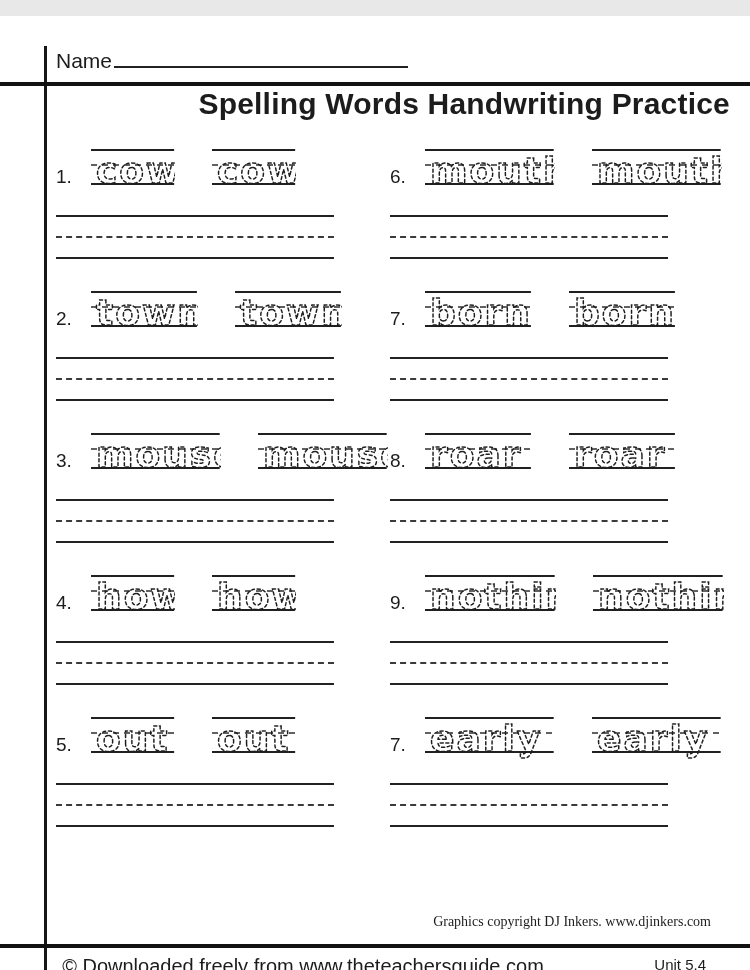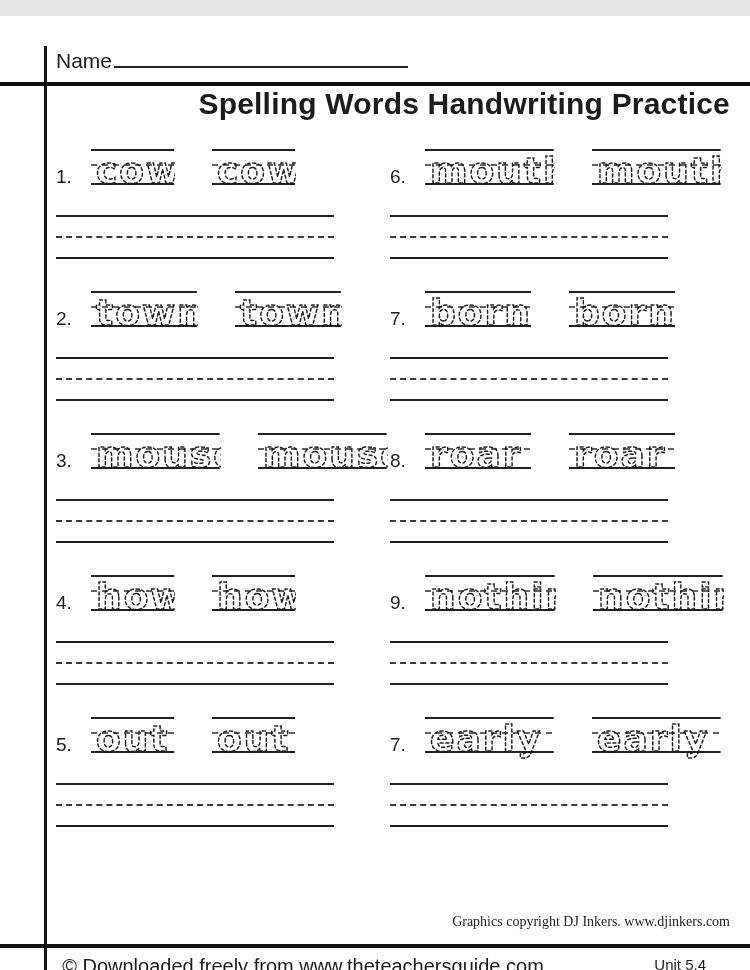--- a/index.html
+++ b/index.html
@@ -38,21 +38,21 @@
     font-family:"DejaVu Sans", sans-serif; font-weight:bold; font-size:36px;
     letter-spacing:2px; fill:none; stroke:#1e1e1e; stroke-width:1.5;
     stroke-dasharray:3 2.6; stroke-linecap:round;
   }
   .write-lines { width:278px; }
   .wline { height:0; border-top:2px solid #222; }
   .wline.first { margin-top:20px; }
   .wline.mid { margin-top:19px; border-top:2px dashed #3a3a3a; }
   .wline.last { margin-top:19px; }
 
-  .credits { position:absolute; top:898px; right:20px; font-family:"Liberation Serif", serif; font-size:14px; }
+  .credits { position:absolute; top:898px; right:39px; font-family:"Liberation Serif", serif; font-size:14px; }
   .download-note { position:absolute; top:939px; left:0; width:606px; text-align:center; font-size:20px; }
   .unit { position:absolute; top:940px; right:44px; font-size:15px;text-decoration:underline; }
 </style>
 </head>
 <body>
 
 <div class="sheet">
   <div class="v-rule"></div>
   <div class="top-rule"></div>
   <div class="bottom-rule"></div>

